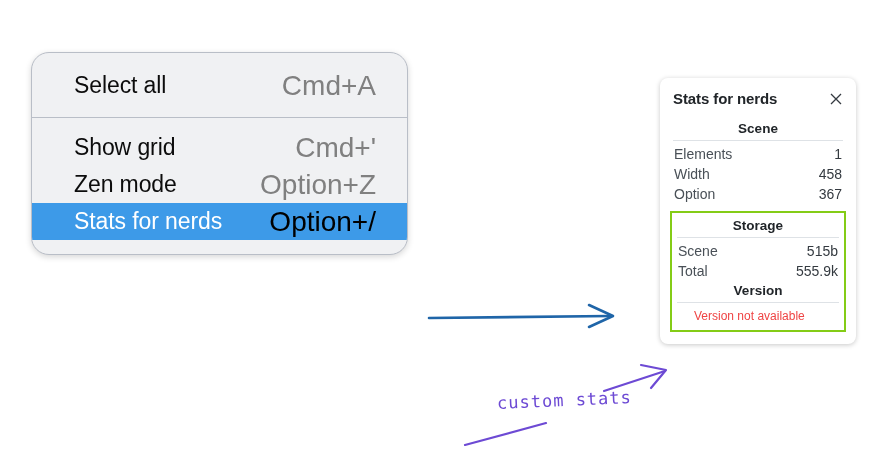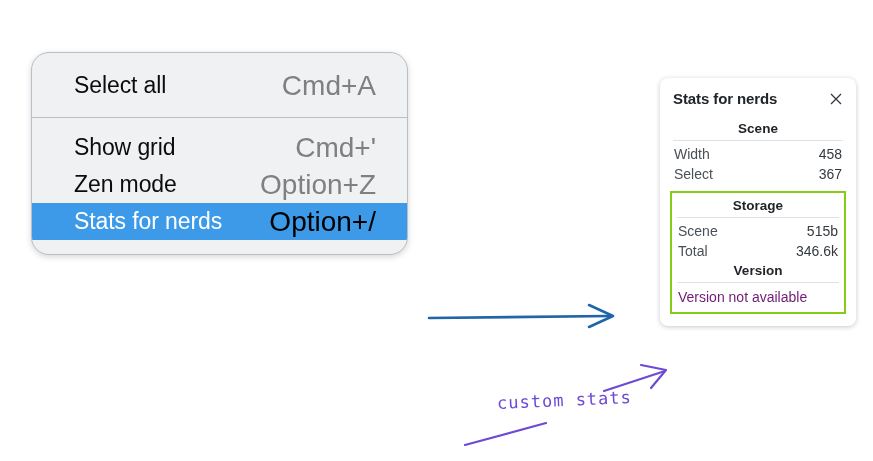--- a/index.html
+++ b/index.html
@@ -114,22 +114,23 @@
     display: flex;
     align-items: center;
     justify-content: space-between;
     padding: 2px 4px 2px 4px;
     font-size: 14px;
     color: #495057;
   }
   .stat-row .sv { color: #343a40; }
   .plain-row {
     padding: 3px 4px 2px 4px;
-    font-size: 14px;
-    color: #701a75;
+    font-size: 12px;
+    color: #ef4444;
+    margin-left: 16px;
   }
   .custom-box {
     border: 2px solid #84cc16;
     margin: 7px 0 0 0;
     padding: 3px 2px 5px 2px;
   }
 
   
   #annotations {
     position: absolute;
@@ -185,40 +186,44 @@
     <span class="panel-title">Stats for nerds</span>
     <svg class="close-icon" viewBox="0 0 16 16">
       <path d="M3 3 L13 13 M13 3 L3 13" stroke="#343a40" stroke-width="1.3" fill="none"></path>
     </svg>
   </div>
 
   <div>
     <div class="section-head">Scene</div>
     <div class="section-rule"></div>
     <div class="stat-row">
+      <span class="sl">Elements</span>
+      <span class="sv">1</span>
+    </div>
+    <div class="stat-row">
       <span class="sl">Width</span>
       <span class="sv">458</span>
     </div>
     <div class="stat-row">
-      <span class="sl">Select</span>
+      <span class="sl">Option</span>
       <span class="sv">367</span>
     </div>
   </div>
 
   <div class="custom-box">
     <div>
       <div class="section-head">Storage</div>
       <div class="section-rule"></div>
       <div class="stat-row">
         <span class="sl">Scene</span>
         <span class="sv">515b</span>
       </div>
       <div class="stat-row">
         <span class="sl">Total</span>
-        <span class="sv">346.6k</span>
+        <span class="sv">555.9k</span>
       </div>
     </div>
 
     <div>
       <div class="section-head">Version</div>
       <div class="section-rule"></div>
       <div class="plain-row">Version not available</div>
     </div>
   </div>
 </div>

